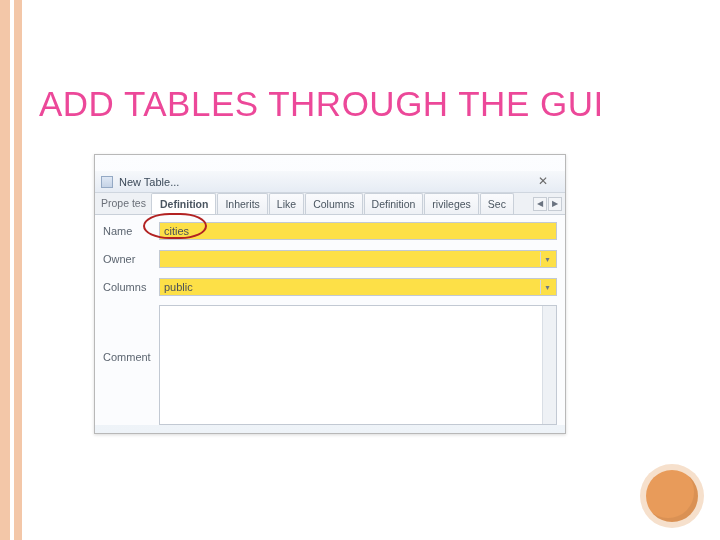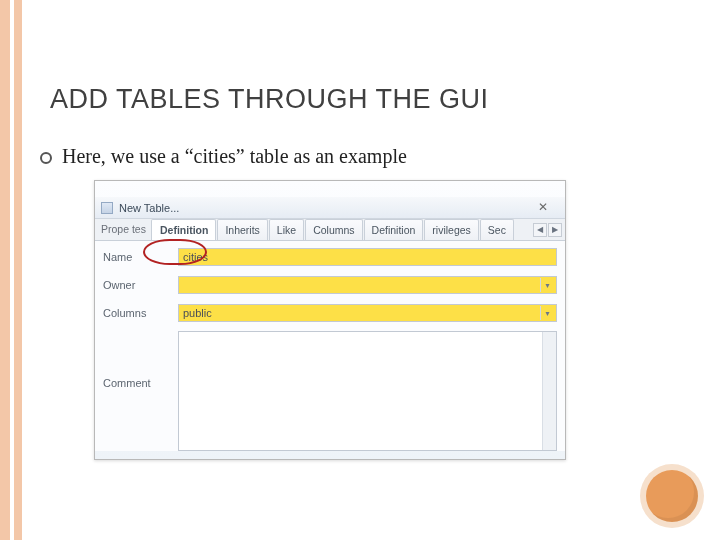--- a/index.html
+++ b/index.html
@@ -31,25 +31,25 @@
     background: #e89b5a;
     box-shadow: inset -4px -4px 0 rgba(0,0,0,0.06), 0 0 0 6px #f6e0cc;
   }
 
   .content {
     position: absolute;
     left: 34px; right: 16px; top: 84px;
   }
 
   h1.slide-title {
-    margin: 0 0 30px 16px;
+    margin: 0 0 30px 5px;
     font-weight: 400;
-    font-size: 27px;
+    font-size: 35px;
     letter-spacing: 0.5px;
-    color: #404040;
+    color: #ec4899;
     font-family: Arial, Helvetica, sans-serif;
   }
 
   ul.bullet {
     margin: 0 0 10px 6px;
     padding: 0;
     list-style: none;
   }
   ul.bullet li {
     position: relative;
@@ -146,21 +146,20 @@
 
   .form-body {
     background: #fbfcfe;
     padding: 6px 8px 0 8px;
   }
   .row {
     display: flex;
     align-items: center;
     margin-bottom: 8px;
     min-height: 20px;
-    gap: 19px;
   }
   .row label {
     width: 56px;
     color: #5c6570;
     font-size: 11px;
   }
   .fld {
     flex: 1;
     height: 18px;
     border: 1px solid #c2c9d3;
@@ -207,23 +206,20 @@
 </style>
 </head>
 <body>
 
 <div class="stripe-outer"></div>
 <div class="stripe-inner"></div>
 <div class="corner-circle"></div>
 
 <div class="content">
   <h1 class="slide-title">ADD TABLES THROUGH THE GUI</h1>
-  <ul class="bullet">
-    <li>Here, we use a “cities” table as an example</li>
-  </ul>
 
   <div class="dialog">
     <div class="titlebar">
       <span class="tb-icon"></span>
       <span class="tb-title">New Table...</span>
       <span class="tb-close">✕</span>
     </div>
 
     <div class="tabrow">
       <div class="tab-label-left">Prope tes</div>

